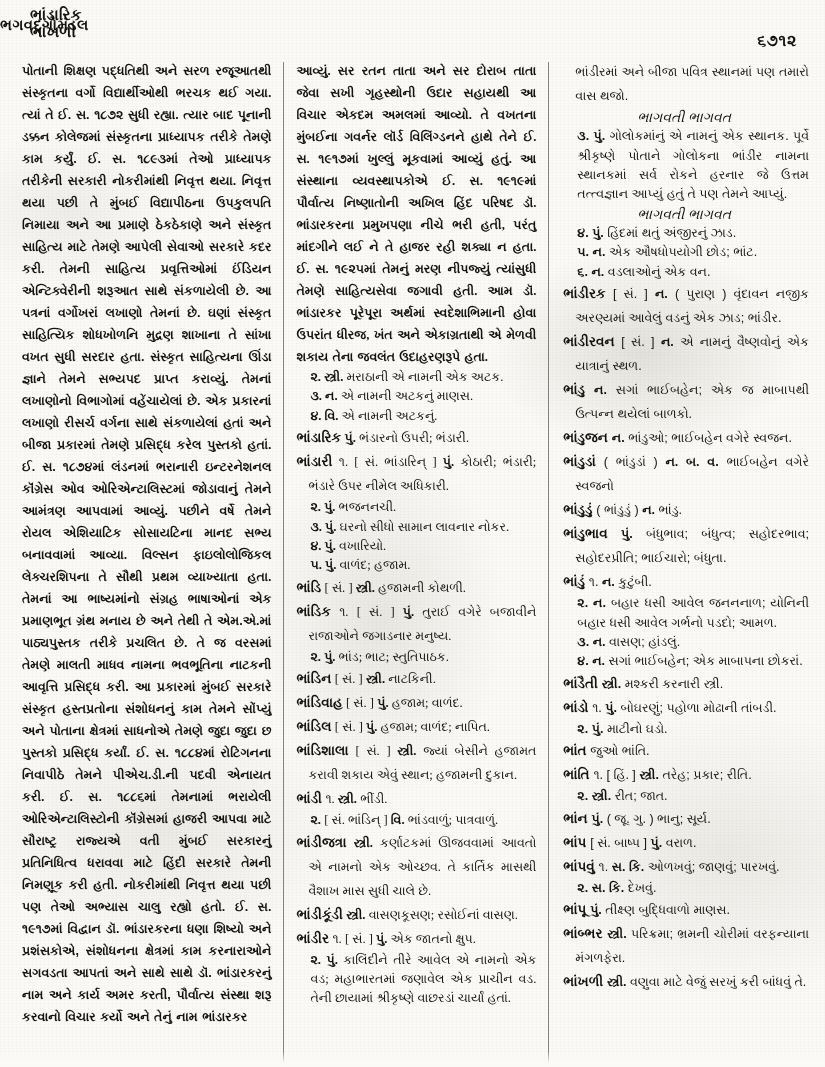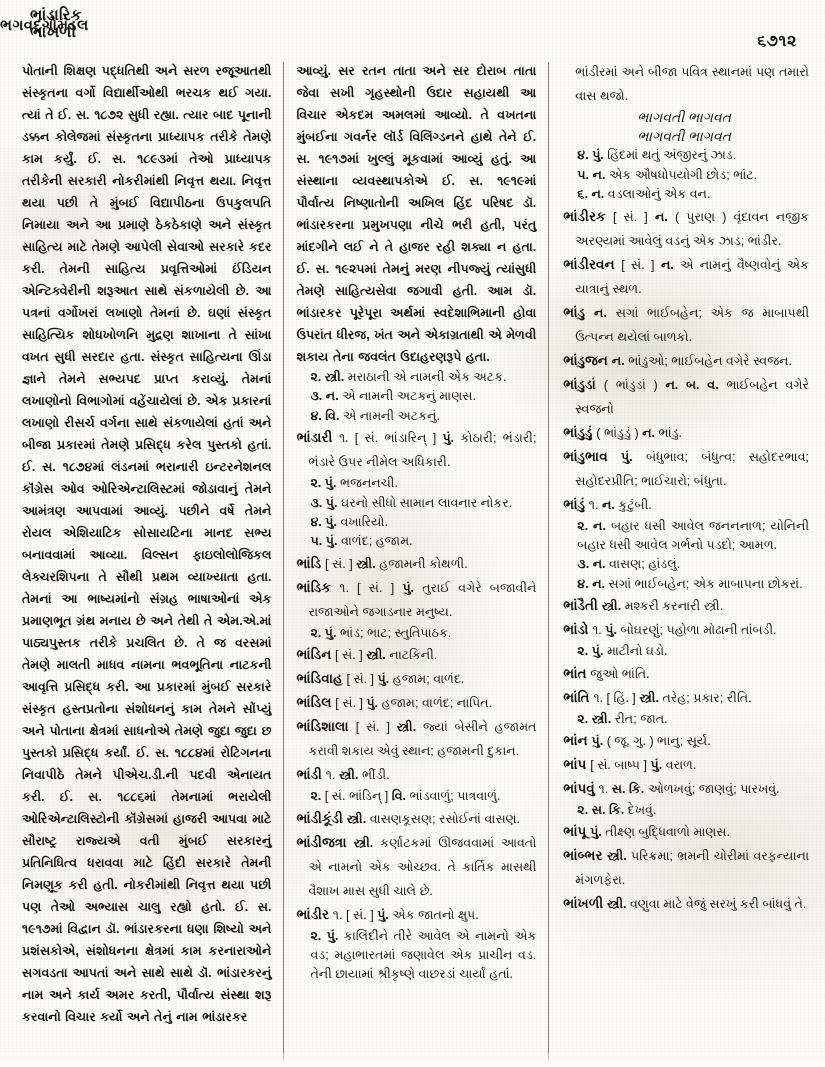--- a/index.html
+++ b/index.html
@@ -78,21 +78,21 @@
     top: 60px;
     bottom: 0;
     display: flex;
     align-items: stretch;
   }
   .col {
     position: relative;
     overflow: hidden;
   }
   .col-1 { width: 262px; padding-right: 12px; }
-  .col-2 { width: 252px; padding-left: 12px; padding-right: 12px; }
+  .col-2 { width: 252px; padding-left: 12px; padding-right: 12px; font-family: Liberation Serif, serif; }
   .col-3 { width: 258px; padding-left: 14px; }
   .rule {
     width: 1px;
     background: #5f5c57;
     opacity: .75;
     margin: 2px 0 0 0;
     align-self: stretch;
   }
 
   
@@ -172,47 +172,49 @@
     </div>
 
     <div class="rule"></div>
 
     <div class="col col-2">
       <div>
           <p class="prose first">આવ્યું. સર રતન તાતા અને સર દોરાબ તાતા જેવા સખી ગૃહસ્થોની ઉદાર સહાયથી આ વિચાર એકદમ અમલમાં આવ્યો. તે વખતના મુંબઈના ગવર્નર લૉર્ડ વિલિંગ્ડનને હાથે તેને ઈ. સ. ૧૯૧૭માં ખુલ્લું મૂકવામાં આવ્યું હતું. આ સંસ્થાના વ્યવસ્થાપકોએ ઈ. સ. ૧૯૧૯માં પૌર્વાત્ય નિષ્ણાતોની અખિલ હિંદ પરિષદ ડૉ. ભાંડારકરના પ્રમુખપણા નીચે ભરી હતી, પરંતુ માંદગીને લઈ ને તે હાજર રહી શક્યા ન હતા. ઈ. સ. ૧૯૨૫માં તેમનું મરણ નીપજ્યું ત્યાંસુધી તેમણે સાહિત્યસેવા જગાવી હતી. આમ ડૉ. ભાંડારકર પૂરેપૂરા અર્થમાં સ્વદેશાભિમાની હોવા ઉપરાંત ધીરજ, ખંત અને એકાગ્રતાથી એ મેળવી શકાય તેના જવલંત ઉદાહરણરૂપે હતા.</p>
           <p class="sense"><span class="num">૨. </span><span class="gram">સ્ત્રી. </span><span>મરાઠાની એ નામની એક અટક.</span></p>
           <p class="sense"><span class="num">૩. </span><span class="gram">ન. </span><span>એ નામની અટકનું માણસ.</span></p>
           <p class="sense"><span class="num">૪. </span><span class="gram">વિ. </span><span>એ નામની અટકનું.</span></p>
+          <p class="entry"><span class="hw">ભાંડારિક </span><span class="gram">પું. </span><span>ભંડારનો ઉપરી; ભંડારી.</span></p>
           <p class="entry"><span class="hw">ભાંડારી </span><span class="num">૧. </span><span>[ સં. ભાંડારિન્ ] </span><span class="gram">પું. </span><span>કોઠારી; ભંડારી; ભંડારે ઉપર નીમેલ અધિકારી.</span></p>
           <p class="sense"><span class="num">૨. </span><span class="gram">પું. </span><span>ભજનનચી.</span></p>
           <p class="sense"><span class="num">૩. </span><span class="gram">પું. </span><span>ઘરનો સીધો સામાન લાવનાર નોકર.</span></p>
           <p class="sense"><span class="num">૪. </span><span class="gram">પું. </span><span>વખારિયો.</span></p>
           <p class="sense"><span class="num">૫. </span><span class="gram">પું. </span><span>વાળંદ; હજામ.</span></p>
           <p class="entry"><span class="hw">ભાંડિ </span><span>[ સં. ] </span><span class="gram">સ્ત્રી. </span><span>હજામની કોથળી.</span></p>
           <p class="entry"><span class="hw">ભાંડિક </span><span class="num">૧. </span><span>[ સં. ] </span><span class="gram">પું. </span><span>તુરાઈ વગેરે બજાવીને રાજાઓને જગાડનાર મનુષ્ય.</span></p>
           <p class="sense"><span class="num">૨. </span><span class="gram">પું. </span><span>ભાંડ; ભાટ; સ્તુતિપાઠક.</span></p>
           <p class="entry"><span class="hw">ભાંડિન </span><span>[ સં. ] </span><span class="gram">સ્ત્રી. </span><span>નાટકિની.</span></p>
           <p class="entry"><span class="hw">ભાંડિવાહ </span><span>[ સં. ] </span><span class="gram">પું. </span><span>હજામ; વાળંદ.</span></p>
           <p class="entry"><span class="hw">ભાંડિલ </span><span>[ સં. ] </span><span class="gram">પું. </span><span>હજામ; વાળંદ; નાપિત.</span></p>
           <p class="entry"><span class="hw">ભાંડિશાલા </span><span>[ સં. ] </span><span class="gram">સ્ત્રી. </span><span>જ્યાં બેસીને હજામત કરાવી શકાય એવું સ્થાન; હજામની દુકાન.</span></p>
           <p class="entry"><span class="hw">ભાંડી </span><span class="num">૧. </span><span class="gram">સ્ત્રી. </span><span>ભીંડી.</span></p>
           <p class="sense"><span class="num">૨. </span><span>[ સં. ભાંડિન્ ] </span><span class="gram">વિ. </span><span>ભાંડવાળું; પાત્રવાળું.</span></p>
+          <p class="entry"><span class="hw">ભાંડીજત્રા </span><span class="gram">સ્ત્રી. </span><span>કર્ણાટકમાં ઊજવવામાં આવતો એ નામનો એક ઓચ્છવ. તે કાર્તિક માસથી વૈશાખ માસ સુધી ચાલે છે.</span></p>
           <p class="entry"><span class="hw">ભાંડીકૂંડી </span><span class="gram">સ્ત્રી. </span><span>વાસણકૂસણ; રસોઈનાં વાસણ.</span></p>
-          <p class="entry"><span class="hw">ભાંડીજત્રા </span><span class="gram">સ્ત્રી. </span><span>કર્ણાટકમાં ઊજવવામાં આવતો એ નામનો એક ઓચ્છવ. તે કાર્તિક માસથી વૈશાખ માસ સુધી ચાલે છે.</span></p>
           <p class="entry"><span class="hw">ભાંડીર </span><span class="num">૧. </span><span>[ સં. ] </span><span class="gram">પું. </span><span>એક જાતનો ક્ષુપ.</span></p>
           <p class="sense"><span class="num">૨. </span><span class="gram">પું. </span><span>કાલિંદીને તીરે આવેલ એ નામનો એક વડ; મહાભારતમાં જણાવેલ એક પ્રાચીન વડ. તેની છાયામાં શ્રીકૃષ્ણે વાછરડાં ચાર્યાં હતાં.</span></p>
         </div>
     </div>
 
     <div class="rule"></div>
 
     <div class="col col-3">
       <div>
           <p class="entry">ભાંડીરમાં અને બીજા પવિત્ર સ્થાનમાં પણ તમારો વાસ થજો.</p>
           <p class="cite">ભાગવતી ભાગવત</p>
+          <p class="sense"><span class="num">૩. </span><span class="gram">પું. </span><span>ગોલોકમાંનું એ નામનું એક સ્થાનક. પૂર્વે શ્રીકૃષ્ણે પોતાને ગોલોકના ભાંડીર નામના સ્થાનકમાં સર્વ રોકને હરનાર જે ઉત્તમ તત્ત્વજ્ઞાન આપ્યું હતું તે પણ તેમને આપ્યું.</span></p>
           <p class="cite">ભાગવતી ભાગવત</p>
           <p class="sense"><span class="num">૪. </span><span class="gram">પું. </span><span>હિંદમાં થતું અંજીરનું ઝાડ.</span></p>
           <p class="sense"><span class="num">૫. </span><span class="gram">ન. </span><span>એક ઔષધોપયોગી છોડ; ભાંટ.</span></p>
           <p class="sense"><span class="num">૬. </span><span class="gram">ન. </span><span>વડલાઓનું એક વન.</span></p>
           <p class="entry"><span class="hw">ભાંડીરક </span><span>[ સં. ] </span><span class="gram">ન. </span><span>( પુરાણ ) વૃંદાવન નજીક અરણ્યમાં આવેલું વડનું એક ઝાડ; ભાંડીર.</span></p>
           <p class="entry"><span class="hw">ભાંડીરવન </span><span>[ સં. ] </span><span class="gram">ન. </span><span>એ નામનું વૈષ્ણવોનું એક યાત્રાનું સ્થળ.</span></p>
           <p class="entry"><span class="hw">ભાંડુ </span><span class="gram">ન. </span><span>સગાં ભાઈબહેન; એક જ માબાપથી ઉત્પન્ન થયેલાં બાળકો.</span></p>
           <p class="entry"><span class="hw">ભાંડુજન </span><span class="gram">ન. </span><span>ભાંડુઓ; ભાઈબહેન વગેરે સ્વજન.</span></p>
           <p class="entry"><span class="hw">ભાંડુડાં </span><span>( ભાંડુડાં ) </span><span class="gram">ન. બ. વ. </span><span>ભાઈબહેન વગેરે સ્વજનો</span></p>
           <p class="entry"><span class="hw">ભાંડુડું </span><span>( ભાંડુડું ) </span><span class="gram">ન. </span><span>ભાંડુ.</span></p>

